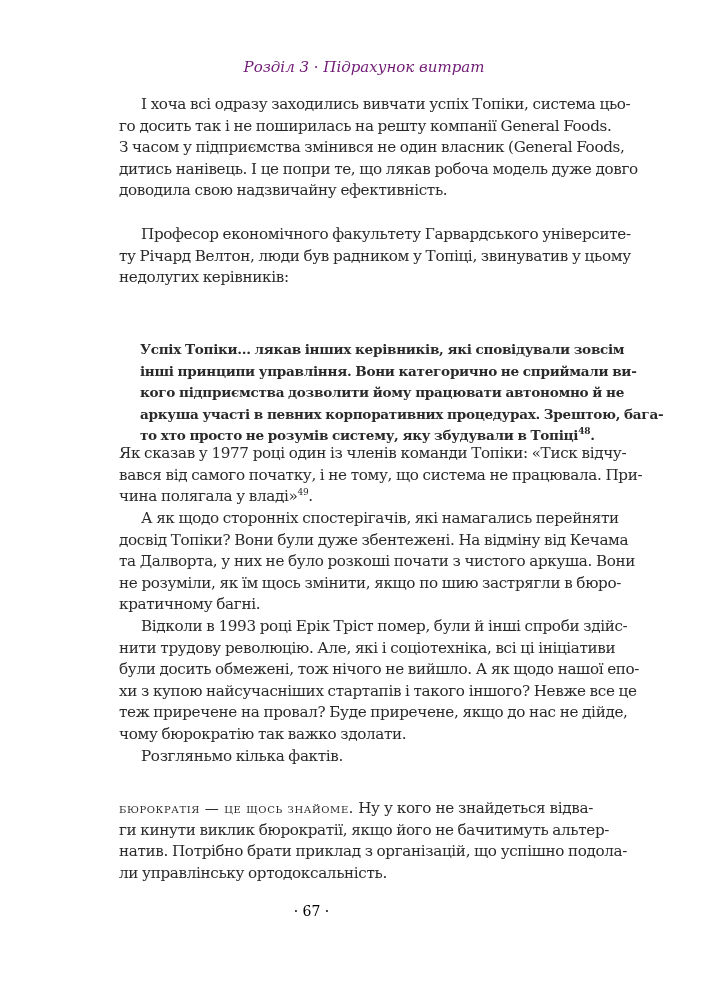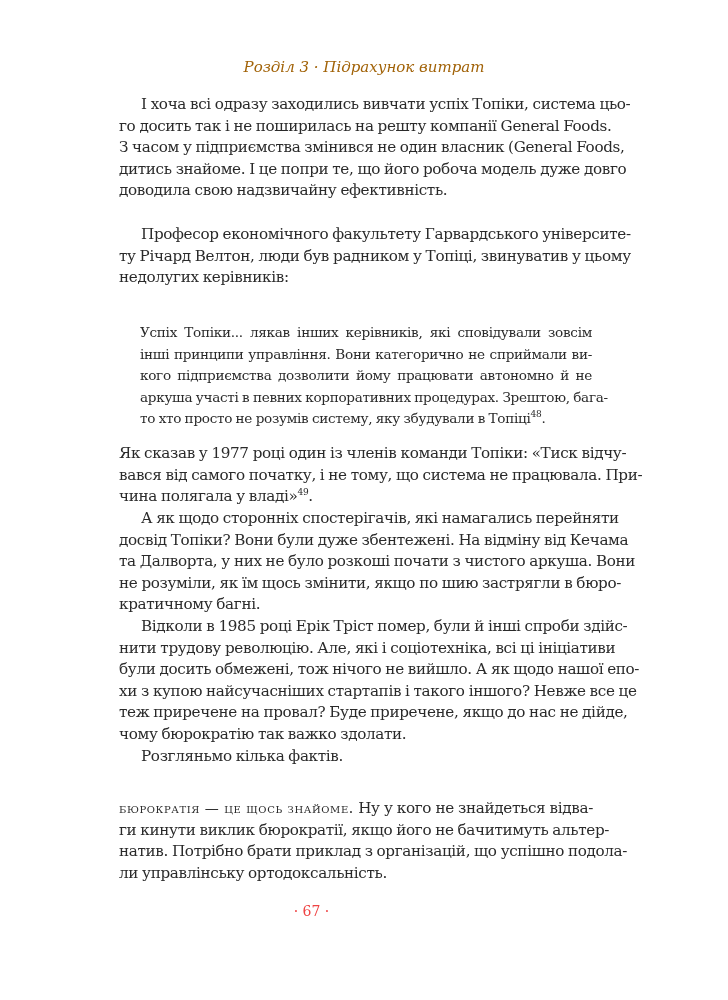--- a/index.html
+++ b/index.html
@@ -3,59 +3,59 @@
   <meta charset="utf-8">
   <style>
     html, body { margin: 0; padding: 0; }
     body {
       width: 728px; height: 1000px; background: #ffffff; position: relative; overflow: hidden;
       font-family: "DejaVu Serif", "Liberation Serif", serif; color: #2a2a2a;
     }
     .page { position: absolute; left: 0; top: 0; width: 728px; height: 1000px; }
     .running-head {
       position: absolute; top: 58px; left: 0; width: 728px; text-align: center;
-      font-style: italic; font-size: 15px; color: #a16207;
+      font-style: italic; font-size: 15px; color: #701a75;
     }
     .block { position: absolute; left: 119px; width: 474px; }
     .line {
       display: block; height: 21.6px; line-height: 21.6px; font-size: 15.2px;
       white-space: nowrap; text-align: justify; text-align-last: justify;
       letter-spacing: -0.35px; word-spacing: -0.5px;
     }
     .line.last { text-align-last: left; }
     .line.indent { padding-left: 22px; }
     .quote { left: 140px; width: 452px; }
     .quote .line { font-size: 13.6px; height: 21.6px; line-height: 21.6px; letter-spacing: -0.3px; }
     sup { font-size: 9px; line-height: 0; vertical-align: 6px; }
     .smallcaps { font-variant: small-caps; letter-spacing: 0.6px; font-size: 14px; text-transform: lowercase; }
     .folio {
-      position: absolute; top: 903px; left: 0; width: 623px; text-align: center; font-size: 14px; color: #ef4444;
+      position: absolute; top: 903px; left: 0; width: 623px; text-align: center; font-size: 14px; color: #000000;
     }
   </style>
 </head>
 <body>
 
 <div class="page">
   <div class="running-head">Розділ 3 · Підрахунок витрат</div>
 
   <div class="block" style="top:94px;">
     <span class="line indent">І хоча всі одразу заходились вивчати успіх Топіки, система цьо-</span>
     <span class="line">го досить так і не поширилась на решту компанії General Foods.</span>
     <span class="line">З часом у підприємства змінився не один власник (General Foods,</span>
-    <span class="line">дитись знайоме. І це попри те, що його робоча модель дуже довго</span>
+    <span class="line">дитись нанівець. І це попри те, що лякав робоча модель дуже довго</span>
     <span class="line last">доводила свою надзвичайну ефективність.</span>
   </div>
 
   <div class="block" style="top:224px;">
     <span class="line indent">Професор економічного факультету Гарвардського університе-</span>
     <span class="line">ту Річард Велтон, люди був радником у Топіці, звинуватив у цьому</span>
     <span class="line last">недолугих керівників:</span>
   </div>
 
-  <div class="block quote" style="top:322px;">
+  <div class="block quote" style="top:339px;font-weight:bold;">
     <span class="line">Успіх Топіки... лякав інших керівників, які сповідували зовсім</span>
     <span class="line">інші принципи управління. Вони категорично не сприймали ви-</span>
     <span class="line">кого підприємства дозволити йому працювати автономно й не</span>
     <span class="line">аркуша участі в певних корпоративних процедурах. Зрештою, бага-</span>
     <span class="line last"><span>то хто просто не розумів систему, яку збудували в Топіці</span><sup>48</sup><span>.</span></span>
   </div>
 
   <div class="block" style="top:443px;">
     <span class="line">Як сказав у 1977 році один із членів команди Топіки: «Тиск відчу-</span>
     <span class="line">вався від самого початку, і не тому, що система не працювала. При-</span>
@@ -64,21 +64,21 @@
 
   <div class="block" style="top:508px;">
     <span class="line indent">А як щодо сторонніх спостерігачів, які намагались перейняти</span>
     <span class="line">досвід Топіки? Вони були дуже збентежені. На відміну від Кечама</span>
     <span class="line">та Далворта, у них не було розкоші почати з чистого аркуша. Вони</span>
     <span class="line">не розуміли, як їм щось змінити, якщо по шию застрягли в бюро-</span>
     <span class="line last">кратичному багні.</span>
   </div>
 
   <div class="block" style="top:616px;">
-    <span class="line indent">Відколи в 1985 році Ерік Тріст помер, були й інші спроби здійс-</span>
+    <span class="line indent">Відколи в 1993 році Ерік Тріст помер, були й інші спроби здійс-</span>
     <span class="line">нити трудову революцію. Але, які і соціотехніка, всі ці ініціативи</span>
     <span class="line">були досить обмежені, тож нічого не вийшло. А як щодо нашої епо-</span>
     <span class="line">хи з купою найсучасніших стартапів і такого іншого? Невже все це</span>
     <span class="line">теж приречене на провал? Буде приречене, якщо до нас не дійде,</span>
     <span class="line last">чому бюрократію так важко здолати.</span>
   </div>
 
   <div class="block" style="top:746px;">
     <span class="line indent last">Розгляньмо кілька фактів.</span>
   </div>

